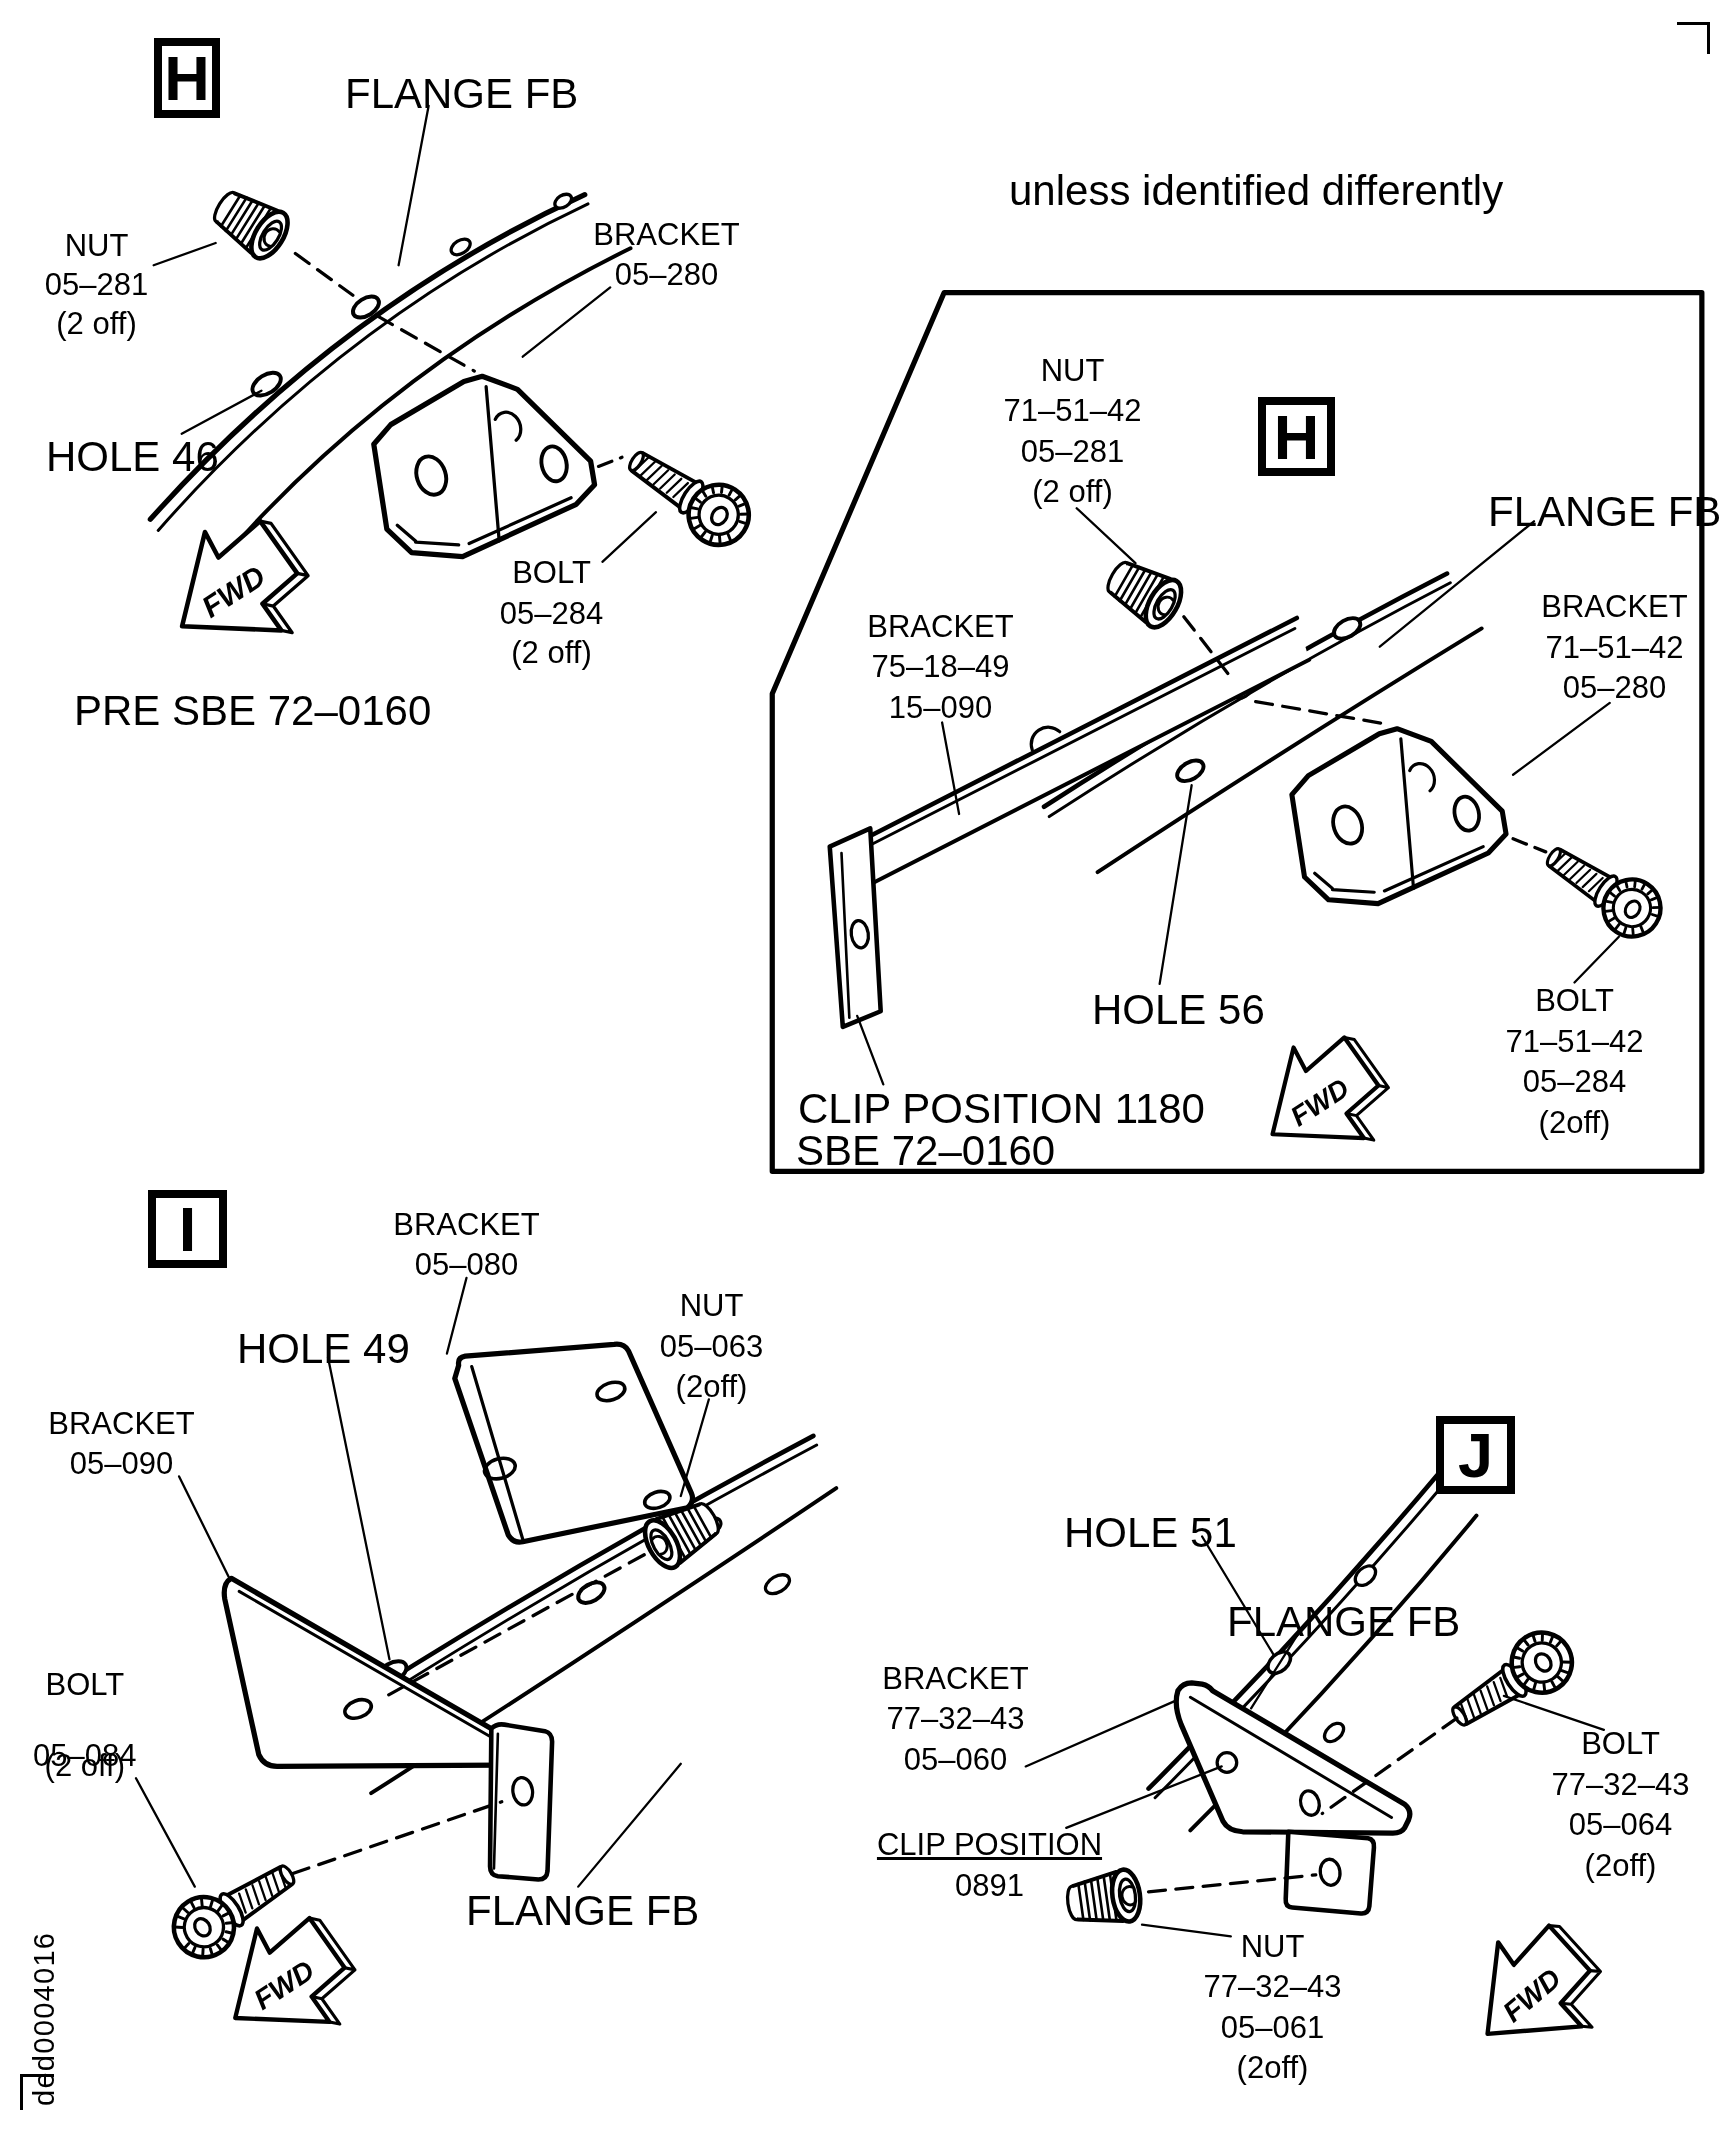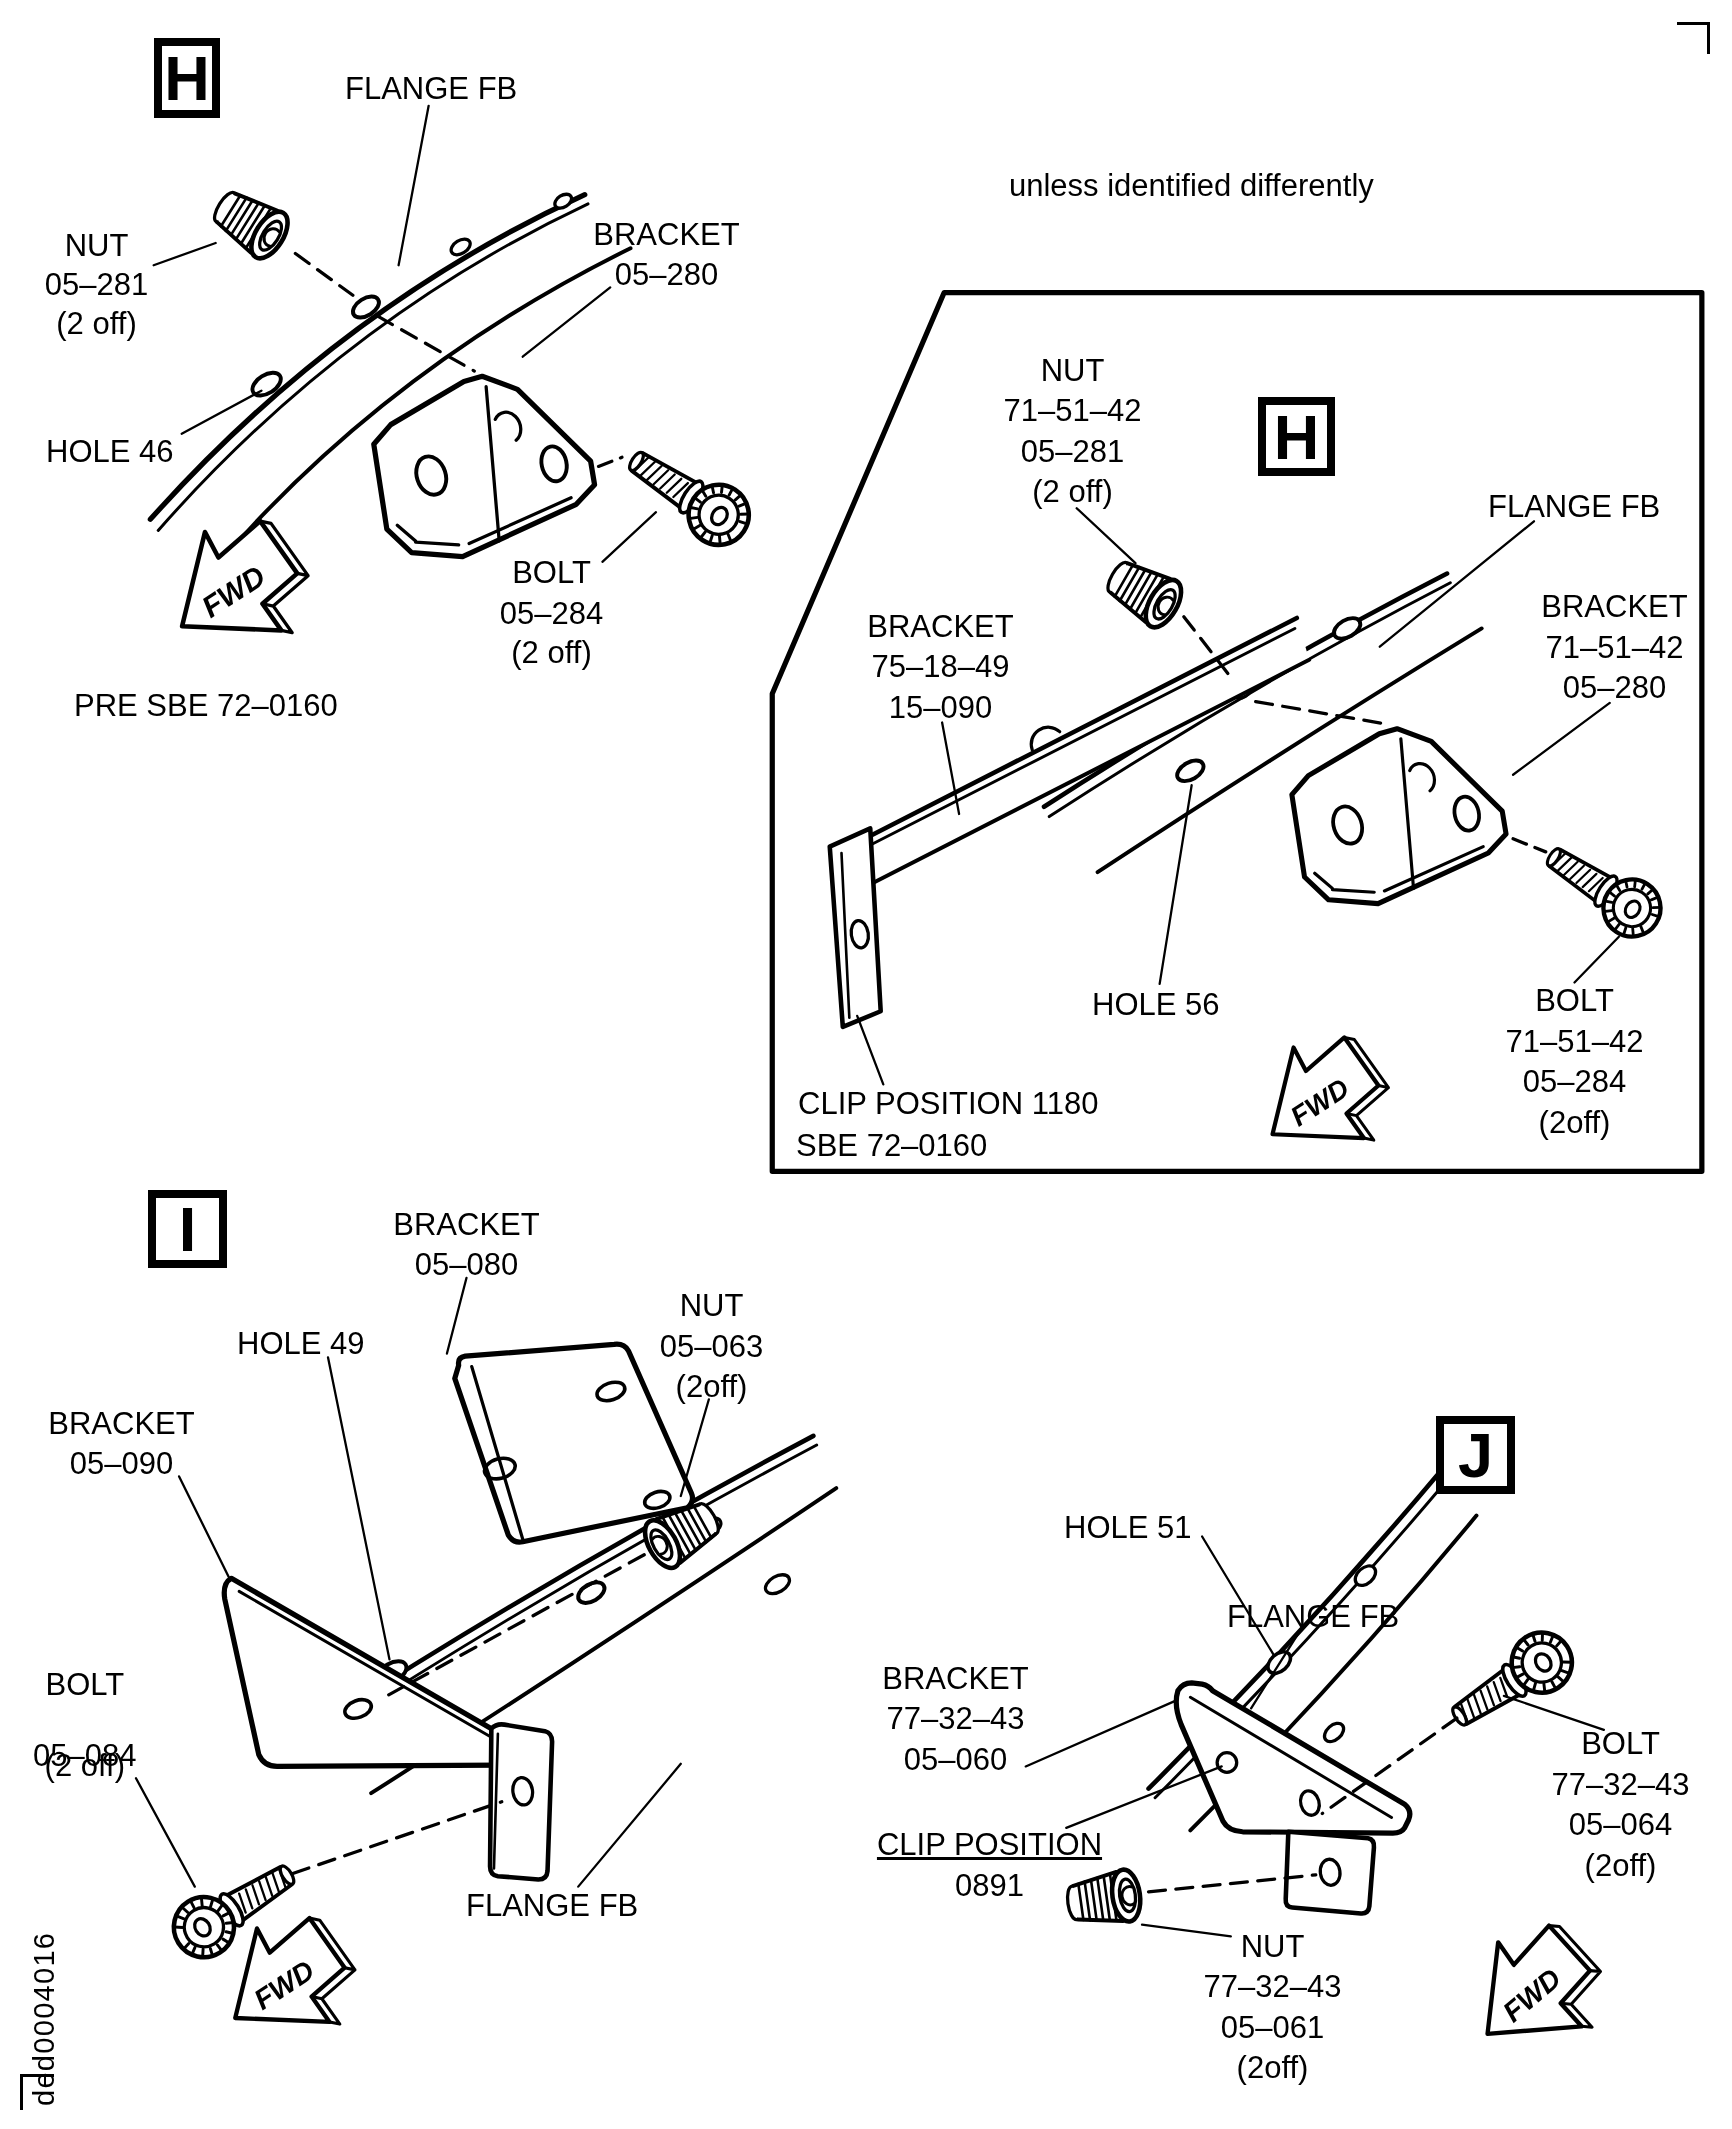--- a/index.html
+++ b/index.html
@@ -6,21 +6,21 @@
   .canvas{
     position:relative;
     width:1732px;height:2129px;
     background:#ffffff;
     font-family:"Liberation Sans", sans-serif;
     color:#000;
     overflow:hidden;
   }
   .art{position:absolute;left:0;top:0;}
   .lbl{position:absolute;font-size:31px;line-height:1.0;white-space:nowrap;text-align:center;}
-  .lbl-l{position:absolute;font-size:31px;line-height:1.0;white-space:nowrap;text-align:left;}
+  .lbl-l{position:absolute;font-size:42px;line-height:1.0;white-space:nowrap;text-align:left;}
   .detail-box{
     position:absolute;border:8.5px solid #000;background:#fff;
     display:flex;align-items:center;justify-content:center;
     font-size:63px;font-weight:bold;
   }
   .corner-tr{position:absolute;border-top:3.9px solid #000;border-right:3.9px solid #000;}
   .corner-bl{position:absolute;border-top:3.9px solid #000;border-left:3.9px solid #000;}
   .figcode{
     position:absolute;font-size:29px;letter-spacing:1.3px;
     transform-origin:0 0;transform:rotate(-90deg);

